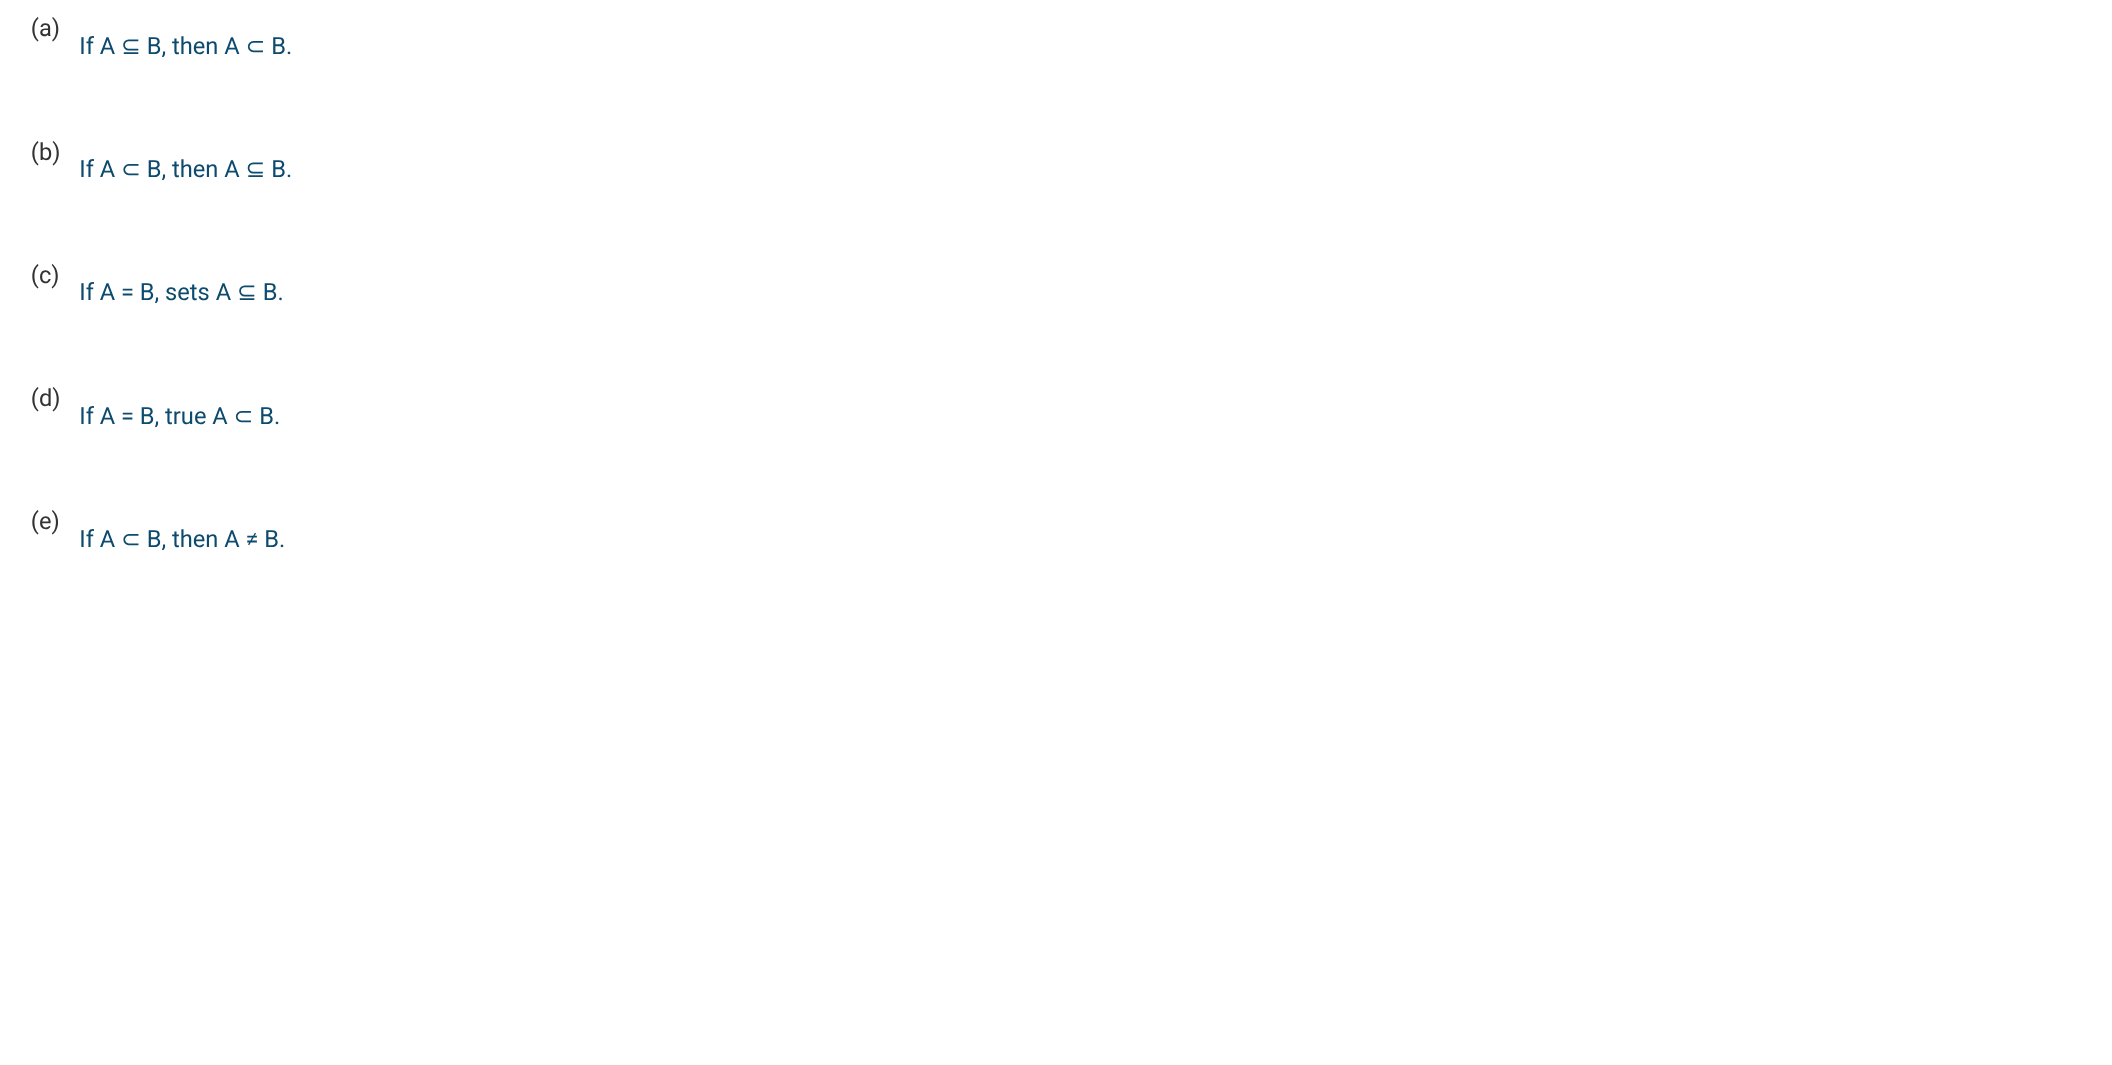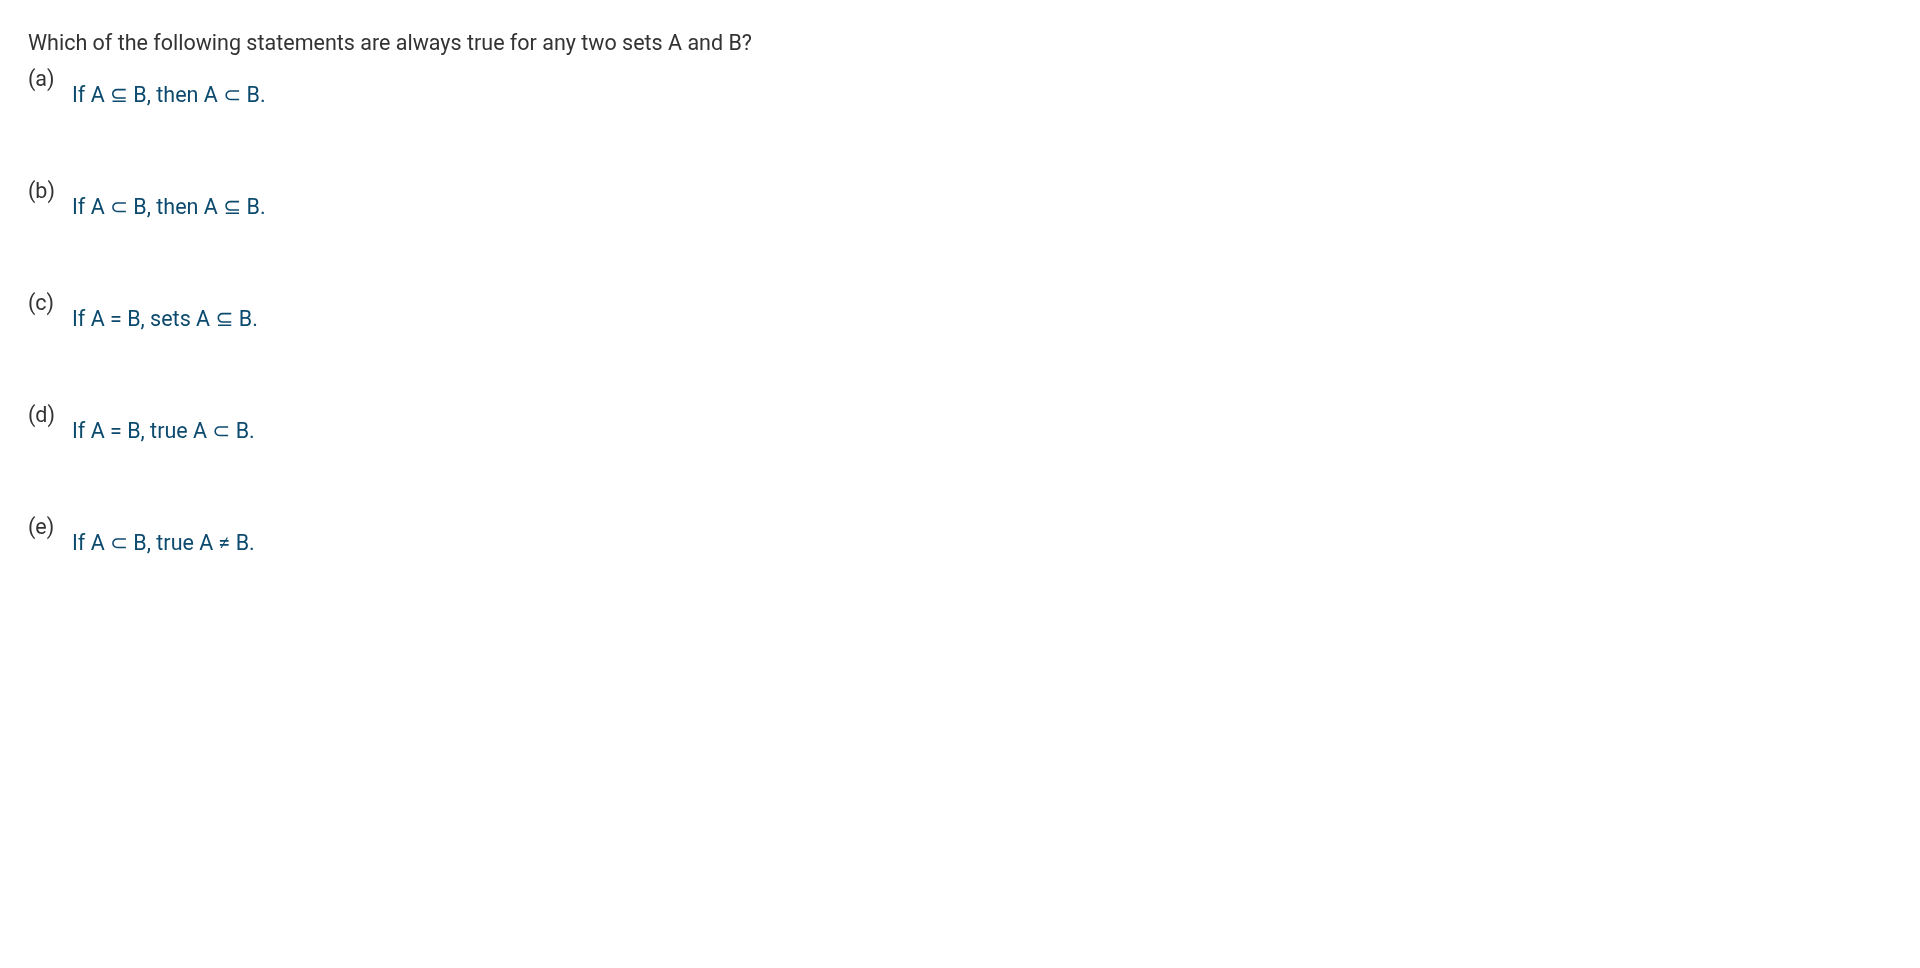--- a/index.html
+++ b/index.html
@@ -82,37 +82,36 @@
       color: #0c4a6e;
       font-size: 21.5px;
       position: relative;
     }
   </style>
 </head>
 <body>
 
 <div class="container">
 
-  <div class="question-text">Which of the following statements are always true for any two sets A and B?</div>
 
   <div class="options">
     <div class="option-row">
       <div class="option-label">(a)</div>
       <div class="option-text">If A ⊆ B, then A ⊂ B.</div>
     </div>
     <div class="option-row">
       <div class="option-label">(b)</div>
       <div class="option-text">If A ⊂ B, then A ⊆ B.</div>
     </div>
     <div class="option-row">
       <div class="option-label">(c)</div>
       <div class="option-text">If A = B, sets A ⊆ B.</div>
     </div>
     <div class="option-row">
       <div class="option-label">(d)</div>
       <div class="option-text">If A = B, true A ⊂ B.</div>
     </div>
     <div class="option-row">
       <div class="option-label">(e)</div>
-      <div class="option-text">If A ⊂ B, true A ≠ B.</div>
+      <div class="option-text">If A ⊂ B, then A ≠ B.</div>
     </div>
   </div>
 </div>
 
 </body></html>

